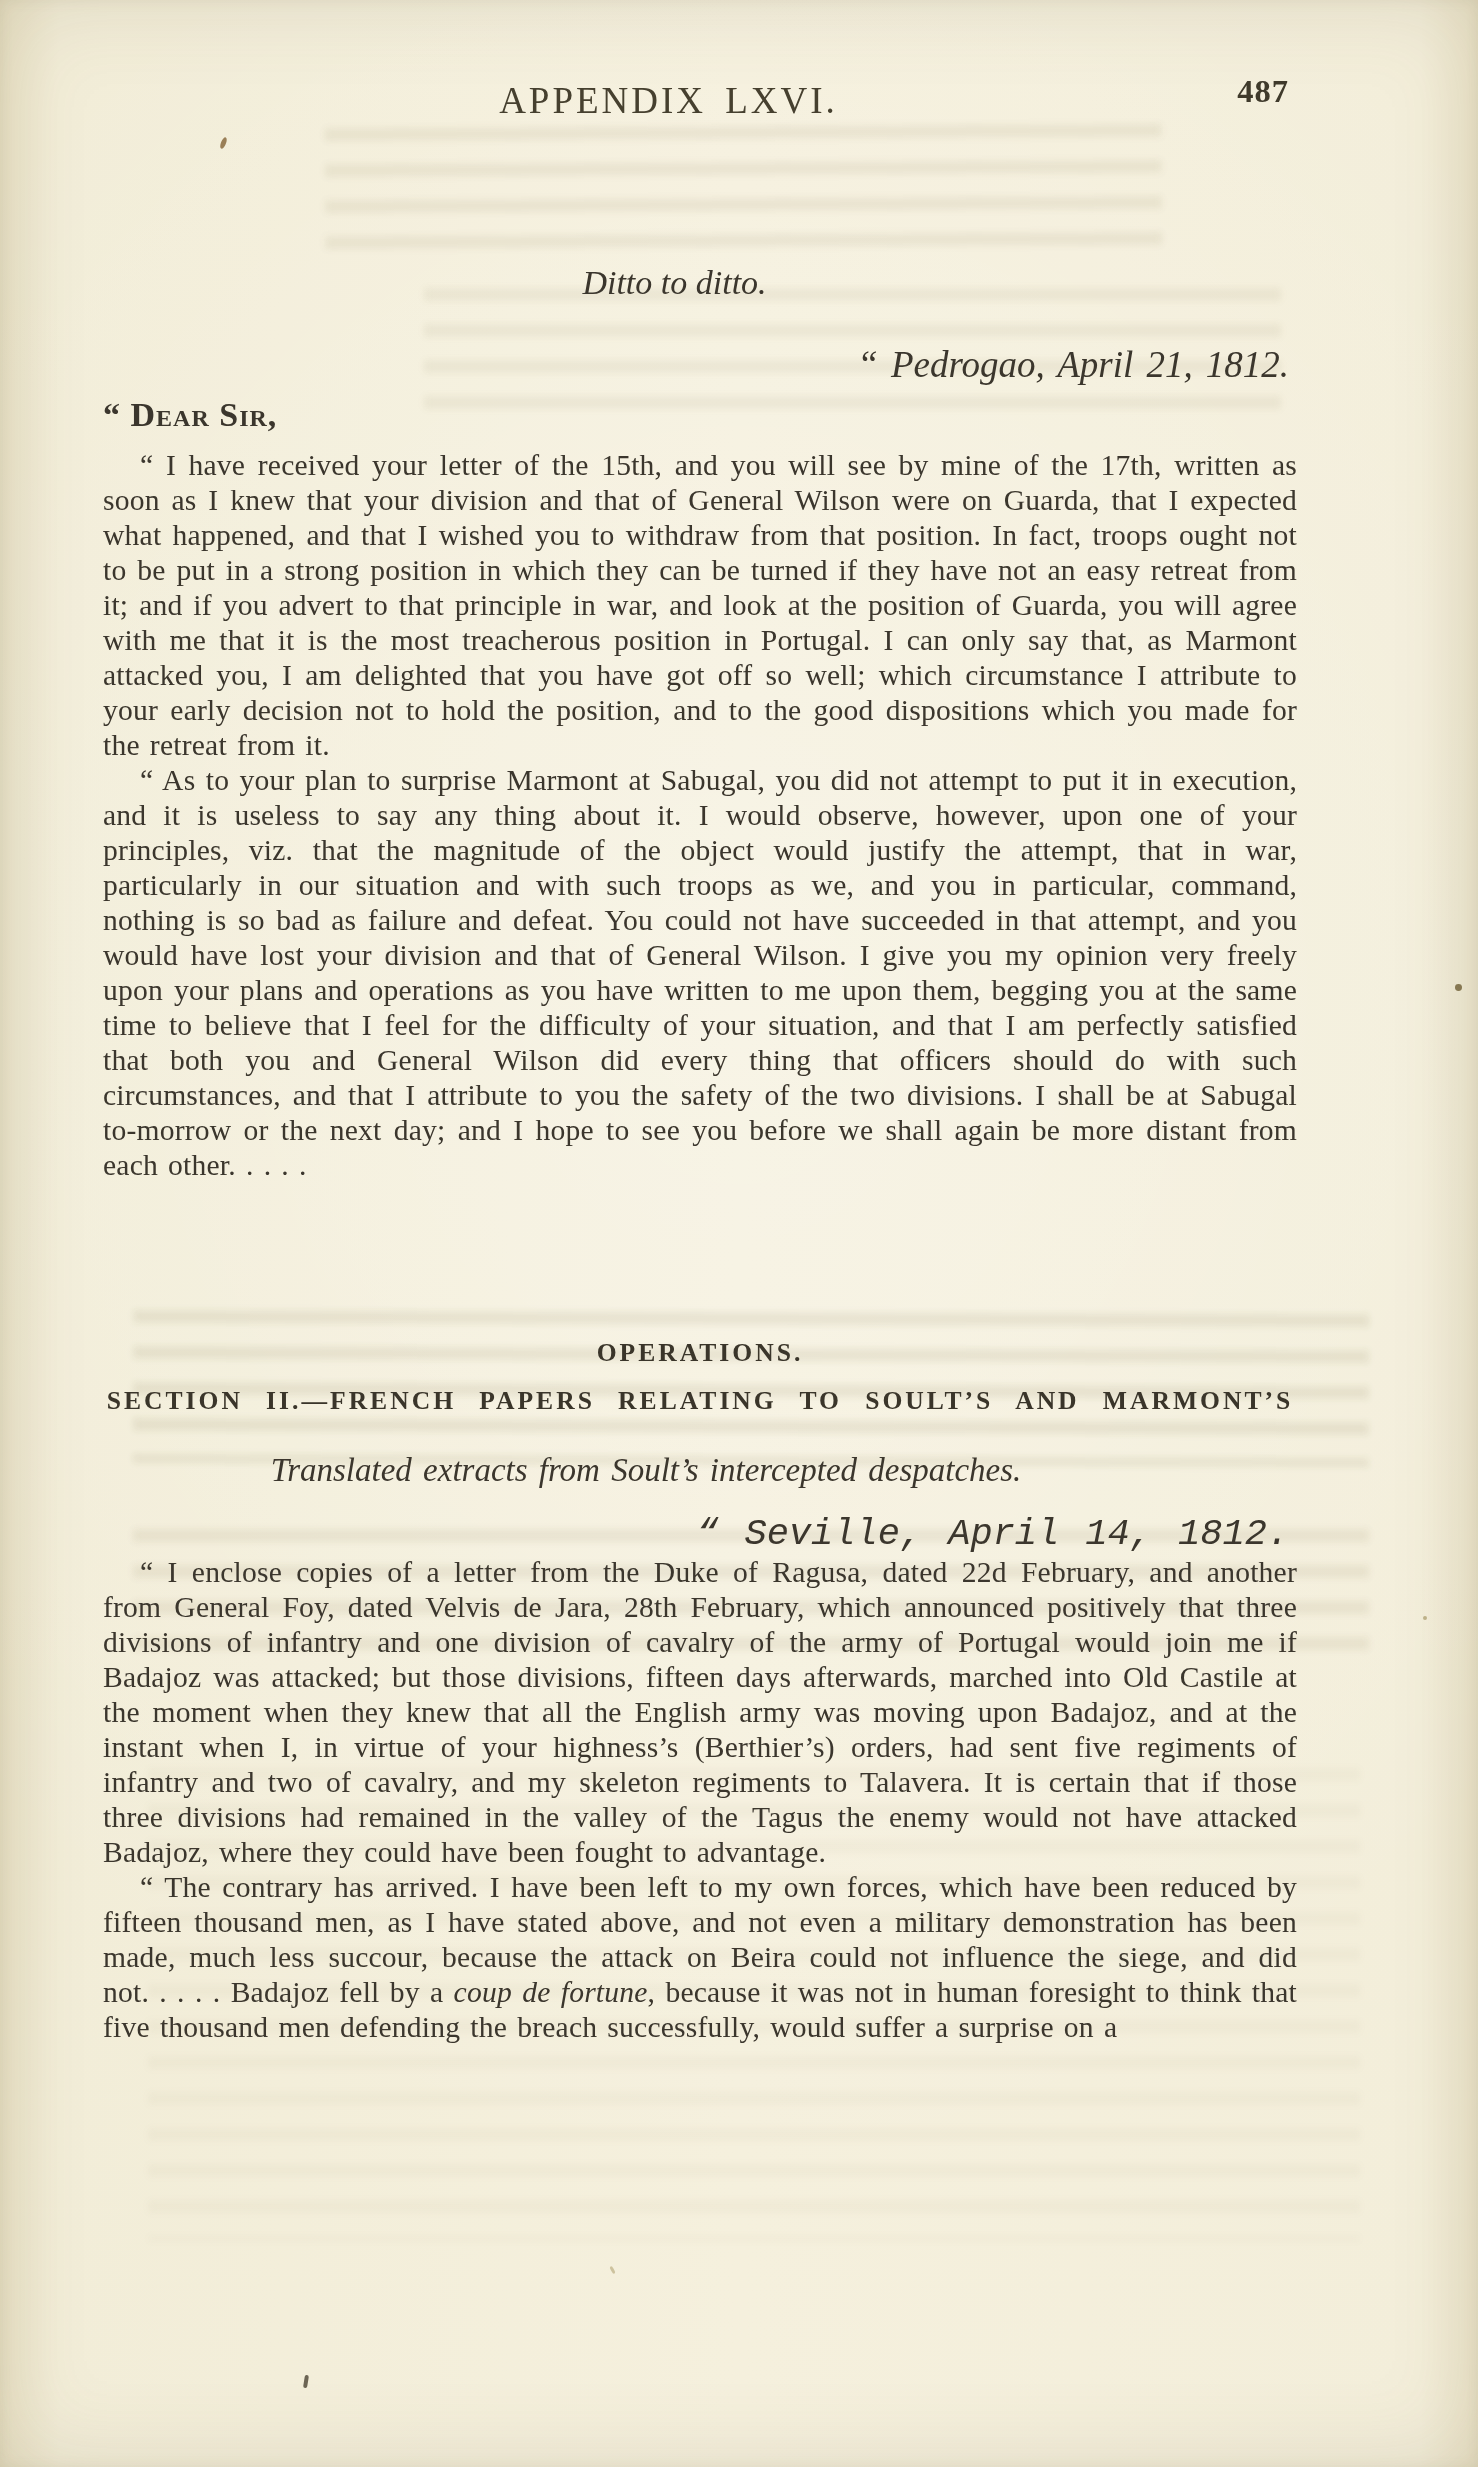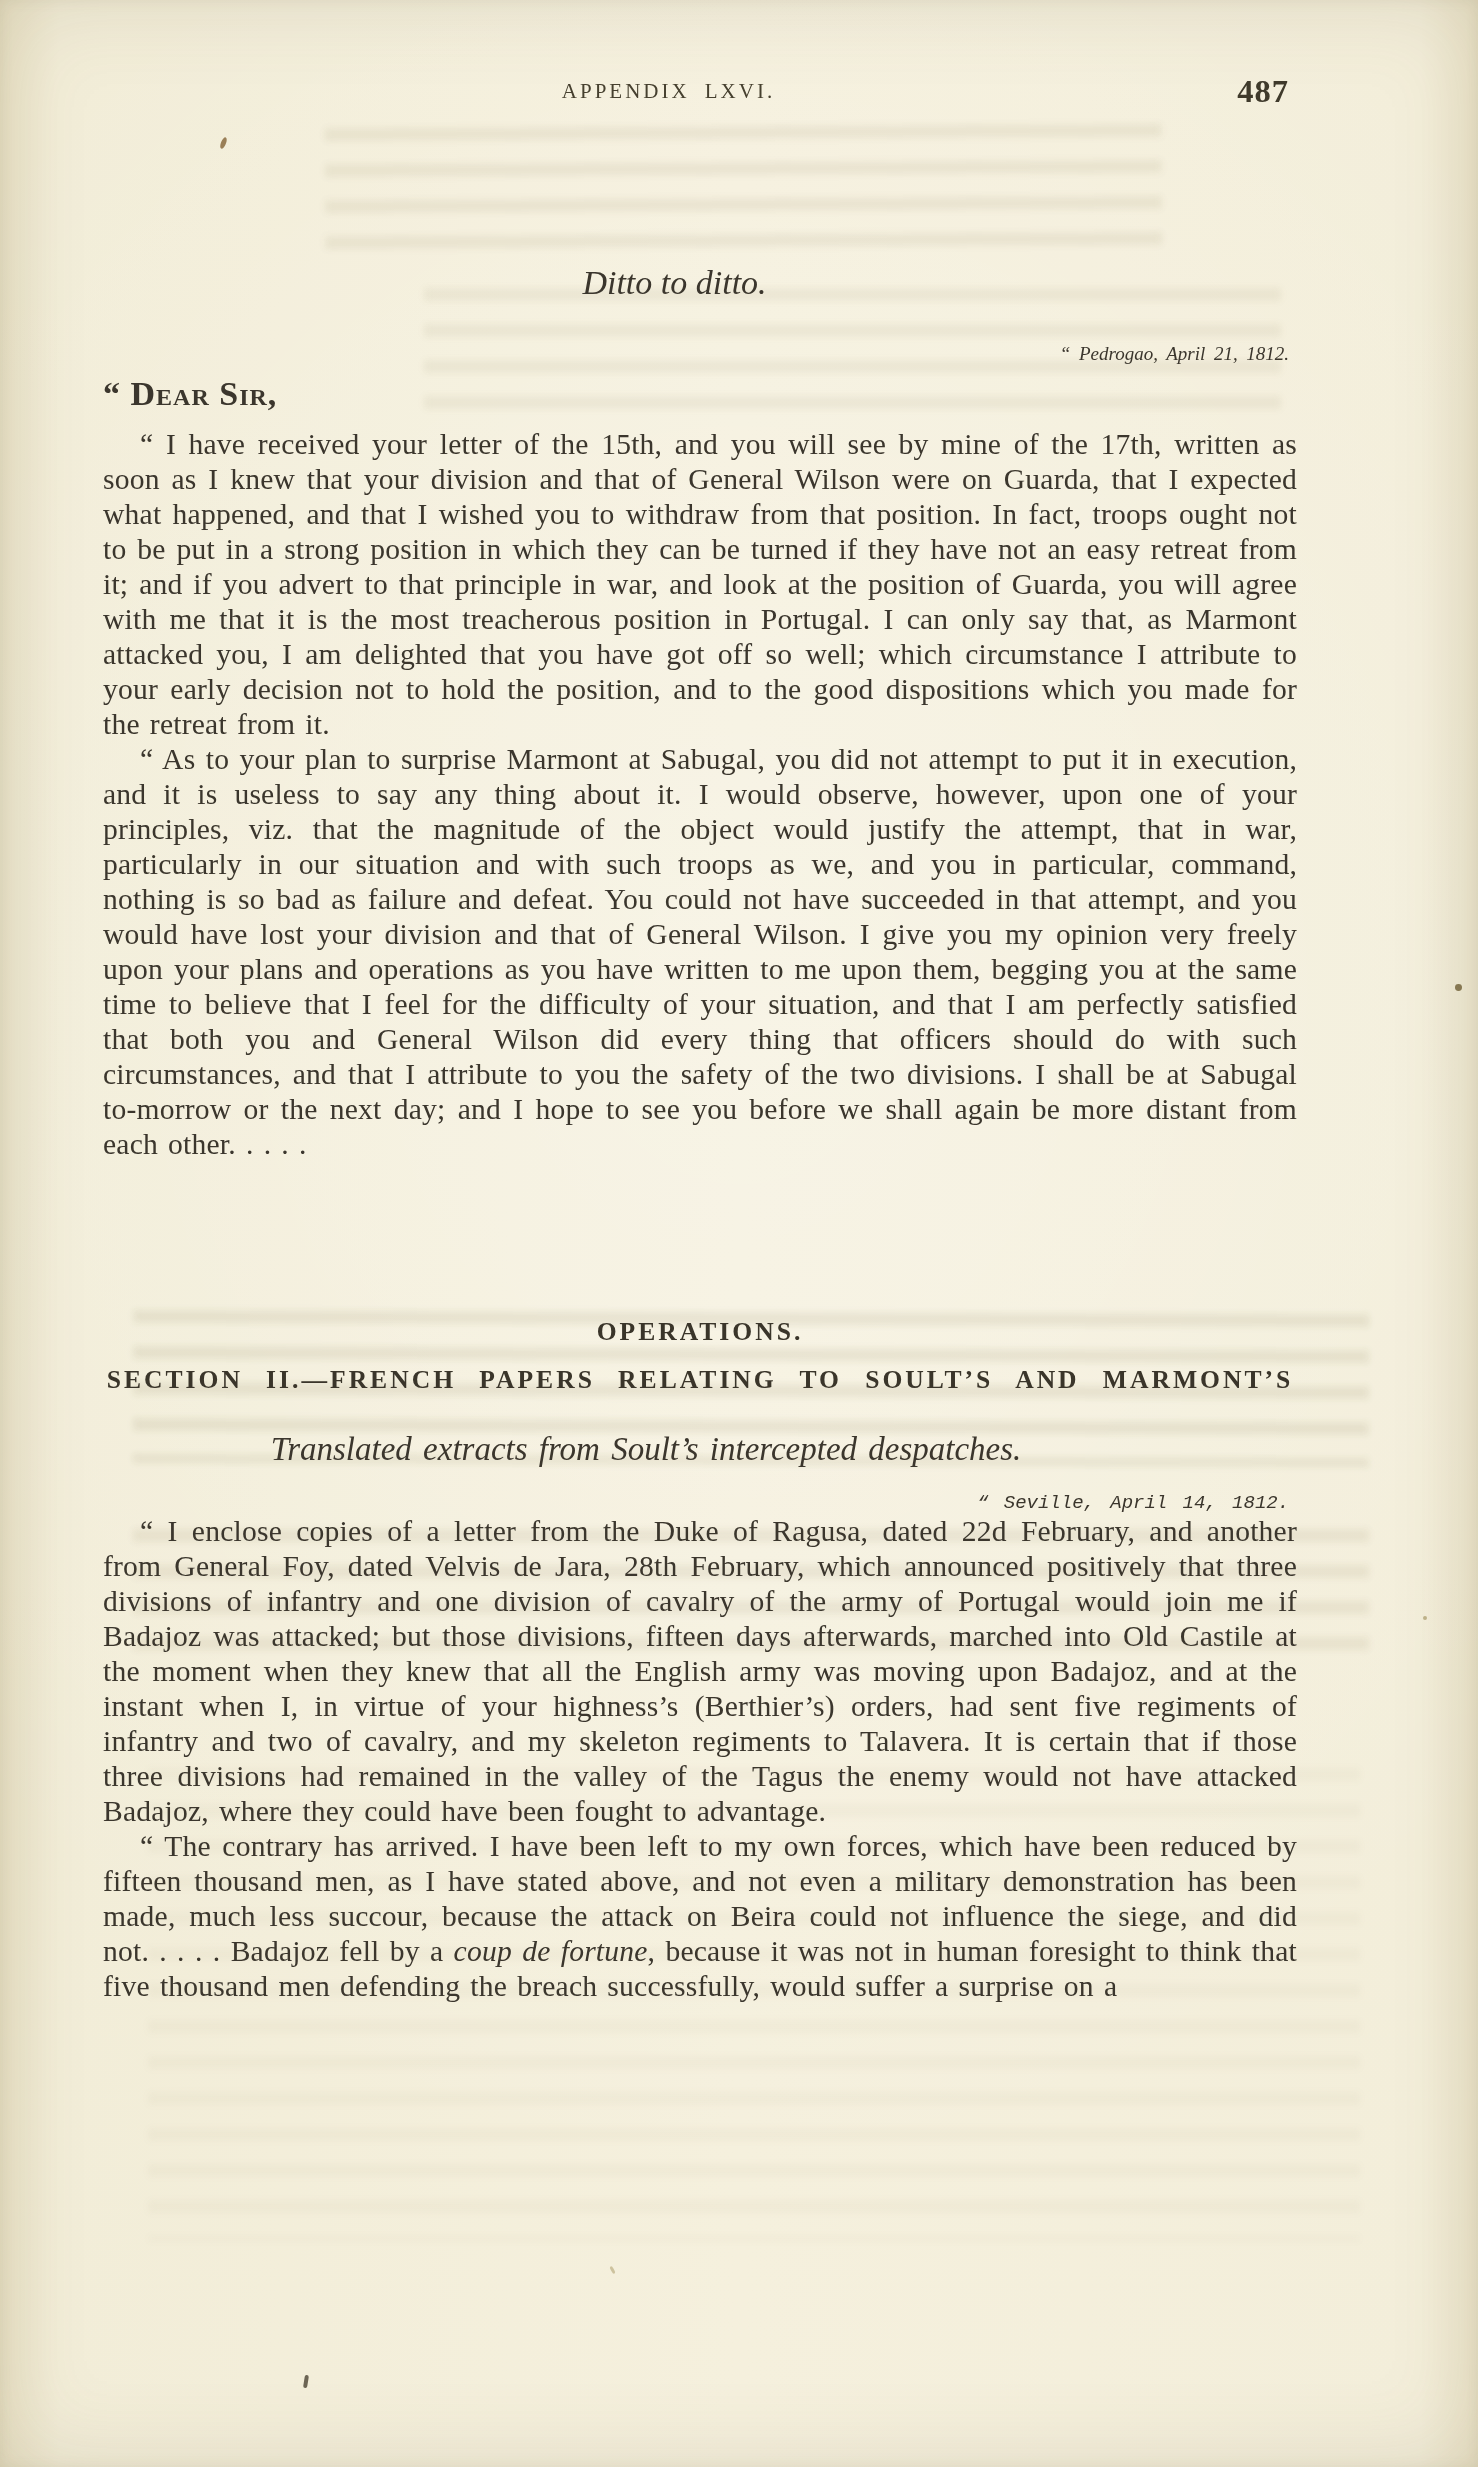--- a/index.html
+++ b/index.html
@@ -30,39 +30,39 @@
   .content {
     position: absolute;
     left: 103px; top: 0;
     width: 1194px;
     z-index: 2;
   }
 
   .running-head-row { position: relative; margin-top: 79px; height: 41px; }
   .running-head {
     display: block; text-align: center; margin-right: 63px;
-    font-size: 21px; letter-spacing: 3px; word-spacing: 6.9px;
+    font-size: 37px; letter-spacing: 3px; word-spacing: 6.9px;
     color: #46402f;
   }
   .page-number {
     position: absolute; right: 8px; top: -5.9px;
     font-size: 32.5px; letter-spacing: 1px; color: #3f3a2b; font-weight: bold;
   }
 
   .ditto-heading {
     margin: 144px 51px 0 0;
     text-align: center;
     font-style: italic; font-weight: normal;
     font-size: 34px;
   }
 
   .dateline {
     margin-top: 41px;
     text-align: right; padding-right: 7.9px;
-    font-style: italic; font-size: 19px;
+    font-style: italic; font-size: 37px;
     word-spacing: 3.9px;
   }
   .dateline.second { margin-top: 24px; font-family: Liberation Mono, monospace; }
 
   .salutation {
     margin-top: 9.9px;
     font-variant: small-caps;
     font-size: 34px; letter-spacing: 1px; font-weight: bold;
   }
 

